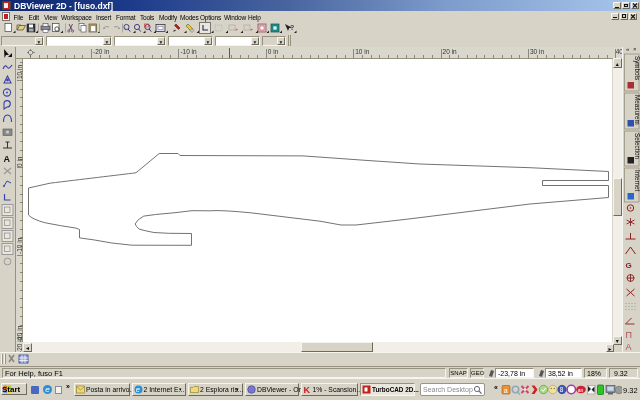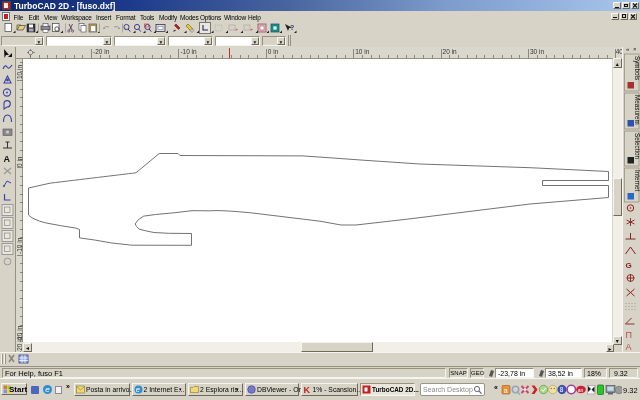--- a/index.html
+++ b/index.html
@@ -5,21 +5,21 @@
 body{font-family:"Liberation Sans",sans-serif;background:#d7d3c7;position:relative;}
 .ab{position:absolute;}
 .raised{border-top:1px solid #f5f4ef;border-left:1px solid #f5f4ef;border-bottom:1px solid #6f6b5c;border-right:1px solid #6f6b5c;}
 .sunken{border-top:1px solid #97927f;border-left:1px solid #97927f;border-bottom:1px solid #f5f4ef;border-right:1px solid #f5f4ef;}
 .txt{color:#000;white-space:nowrap;}
 </style></head><body>
 <div class="ab" style="left:0;top:0;width:640px;height:11px;background:linear-gradient(90deg,#10286e 0%,#1c3a8a 20%,#49659f 45%,#7e9ccc 70%,#a9c6ec 100%);"></div>
 <div class="ab" style="left:2px;top:1px;width:9px;height:9px;background:#c42020;border:1px solid #444;">
     <div class="ab" style="left:1px;top:1px;width:4px;height:5px;background:#f5eee8;"></div>
   </div>
-<div class="ab txt" style="left:14px;top:1px;font-size:8.5px;font-weight:bold;color:#fff;">TurboCAD 2D - [fuso.dxf]</div>
+<div class="ab txt" style="left:14px;top:1px;font-size:8.5px;font-weight:bold;color:#fff;">DBViewer 2D - [fuso.dxf]</div>
 <div class="ab raised" style="left:613.0px;top:2.0px;width:8px;height:7px;background:#d7d3c7;"></div>
 <div class="ab" style="left:614.5px;top:6.5px;width:4px;height:1.2px;background:#111;"></div>
 <div class="ab raised" style="left:622.0px;top:2.0px;width:8px;height:7px;background:#d7d3c7;"></div>
 <div class="ab" style="left:624.0px;top:3.5px;width:4px;height:3.5px;border:1px solid #111;border-top-width:1.5px;"></div>
 <div class="ab raised" style="left:631.0px;top:2.0px;width:8px;height:7px;background:#d7d3c7;"></div>
 <svg class="ab" style="left:631.0px;top:2.0px;width:8px;height:7px;" viewBox="0 0 8 7">
     <path d="M2 1.5 L6 5.5 M6 1.5 L2 5.5" stroke="#111" stroke-width="1.1"></path>
   </svg>
 <div class="ab" style="left:0;top:11px;width:640px;height:11px;background:#d7d3c7;"></div>
 <div class="ab" style="left:2px;top:12px;width:8px;height:9px;background:#fff;border:1px solid #777;">
@@ -436,21 +436,21 @@
 <div class="ab sunken txt" style="left:584px;top:367.5px;width:23px;height:10px;font-size:7px;line-height:9px;padding-left:2px;">18%</div>
 <div class="ab sunken txt" style="left:609px;top:367.5px;width:29px;height:10px;font-size:7px;line-height:9px;padding-left:4px;">9.32</div>
 <div class="ab" style="left:0;top:378px;width:640px;height:22px;background:#d7d3c7;border-top:1px solid #f5f4ef;"></div>
 <div class="ab raised" style="left:1px;top:383px;width:26px;height:12px;background:#d7d3c7;"></div>
 <svg class="ab" style="left:2.5px;top:384.5px;" width="9" height="9" viewBox="0 0 9 9">
     <rect x="0.5" y="0.5" width="3.6" height="3.6" fill="#d88018"></rect>
     <rect x="4.6" y="0.5" width="3.6" height="3.6" fill="#a8c838"></rect>
     <rect x="0.5" y="4.6" width="3.6" height="3.6" fill="#8890d8"></rect>
     <rect x="4.6" y="4.6" width="3.6" height="3.6" fill="#e8d838"></rect>
   </svg>
-<div class="ab txt" style="left:9px;top:385px;font-size:8px;font-weight:bold;">Start</div>
+<div class="ab txt" style="left:2px;top:385px;font-size:8px;font-weight:bold;">Start</div>
 <div class="ab" style="left:31px;top:386px;width:8px;height:8px;background:#4a68c0;border-radius:1px;"></div>
 <div class="ab" style="left:43px;top:385px;width:9px;height:9px;background:#2e8fd0;border-radius:5px;color:#fff;font-size:8px;line-height:9px;text-align:center;font-style:italic;">e</div>
 <div class="ab" style="left:55px;top:386px;width:7px;height:8px;background:#f2f2f0;border:1px solid #889;"></div>
 <div class="ab txt" style="left:66px;top:383px;font-size:7px;font-weight:bold;">»</div>
 <div class="ab raised" style="left:74.0px;top:382.5px;width:55.5px;height:13.5px;background:#d7d3c7;"></div>
 <svg class="ab" style="left:76.0px;top:385px;" width="9" height="9" viewBox="0 0 9 9">
     <rect x="0.5" y="1" width="8" height="7" fill="#f0d878" stroke="#887820" stroke-width="0.6"></rect>
     <path d="M0.5 1.5 l4 3.5 4-3.5" stroke="#887820" stroke-width="0.6" fill="none"></path>
   </svg>
 <div class="ab txt" style="left:86.0px;top:386px;font-size:6.8px;">Posta in arrivo...</div>

